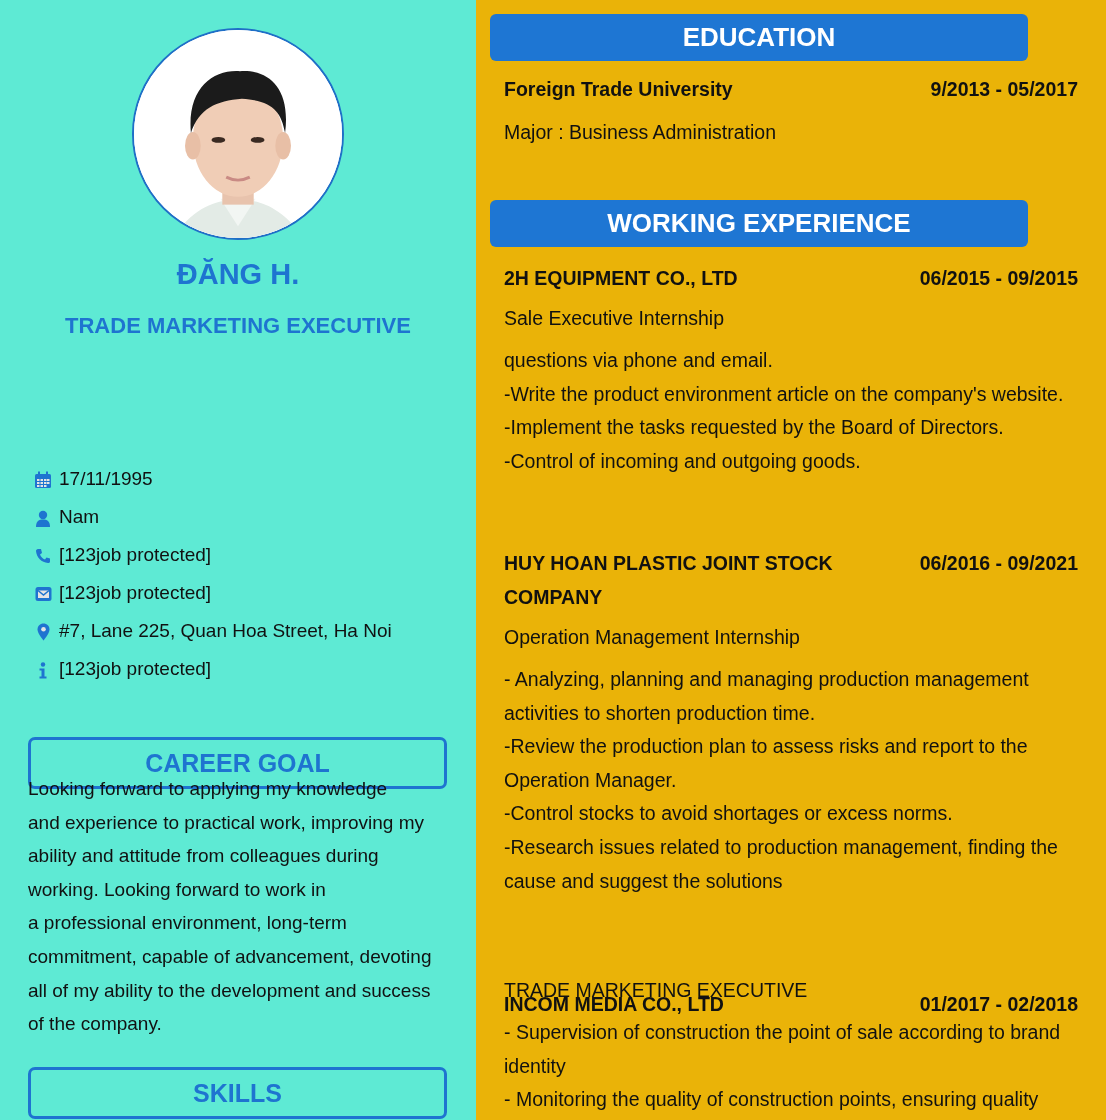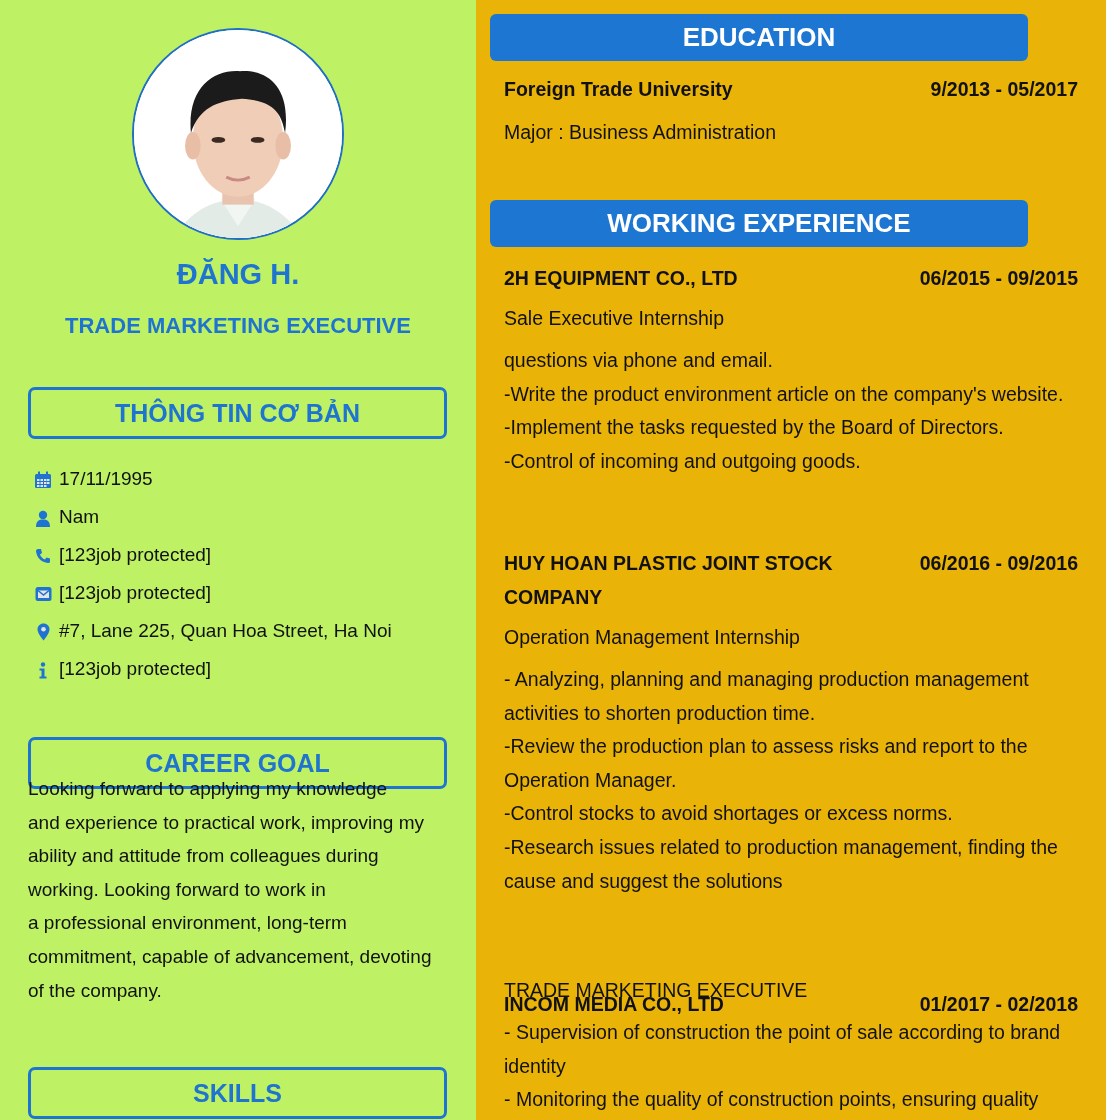--- a/index.html
+++ b/index.html
@@ -1,21 +1,21 @@
 <!DOCTYPE html>
 <html><head>
 <meta charset="utf-8">
 <style>
   * { box-sizing: border-box; margin: 0; padding: 0; }
   html, body { width: 1106px; height: 1120px; overflow: hidden; background: #ffffff; }
   body { font-family: "Liberation Sans", sans-serif; color: #111; position: relative; }
 
   .left {
     position: absolute; left: 0; top: 0; width: 476px; height: 1120px;
-    background: #bef264;
+    background: #5eead4;
   }
   .right {
     position: absolute; left: 476px; top: 0; width: 630px; height: 1120px;
     background: #eab308;
   }
 
   
   .photo {
     position: absolute; left: 132px; top: 28px; width: 212px; height: 212px;
     border-radius: 50%; border: 2px solid #1f6fc7; background: #ffffff; overflow: hidden;
@@ -93,21 +93,20 @@
       <ellipse cx="86" cy="112" rx="7" ry="3" fill="#3a2a22"></ellipse>
       <ellipse cx="126" cy="112" rx="7" ry="3" fill="#3a2a22"></ellipse>
 
       <path d="M94 150 Q106 156 118 150" stroke="#c98a84" stroke-width="3" fill="none"></path>
     </svg>
   </div>
 
   <div class="name">ĐĂNG H.</div>
   <div class="role">TRADE MARKETING EXECUTIVE</div>
 
-  <div class="box-title" style="top:387px;">THÔNG TIN CƠ BẢN</div>
 
   <div class="info-list">
     <div class="info-item">
       <span class="ic">
         <svg width="18" height="18" viewBox="0 0 18 18">
             <rect x="1" y="3" width="16" height="14" rx="1.5" fill="#1e74d0"></rect>
             <rect x="4" y="0.5" width="2" height="4" fill="#1e74d0"></rect>
             <rect x="12" y="0.5" width="2" height="4" fill="#1e74d0"></rect>
             <g fill="#e4e4e4">
               <rect x="3" y="8" width="2.5" height="2"></rect>
@@ -174,20 +173,21 @@
   </div>
 
   <div class="box-title" style="top:737px;">CAREER GOAL</div>
   <div class="goal">
     <div>Looking forward to applying my knowledge</div>
     <div>and experience to practical work, improving my</div>
     <div>ability and attitude from colleagues during</div>
     <div>working. Looking forward to work in</div>
     <div>a professional environment, long-term</div>
     <div>commitment, capable of advancement, devoting</div>
+    <div>all of my ability to the development and success</div>
     <div>of the company.</div>
   </div>
 
   <div class="box-title" style="top:1067px;">SKILLS</div>
 </div>
 
 <div class="right">
 
   <div class="section-bar" style="top:14px;">EDUCATION</div>
   <div class="entry-head" style="top:60px;margin-top:13px;">
@@ -205,21 +205,21 @@
   <div class="sub" style="top:302px;">Sale Executive Internship</div>
   <div class="desc" style="top:344px;">
     <div>questions via phone and email.</div>
     <div>-Write the product environment article on the company's website.</div>
     <div>-Implement the tasks requested by the Board of Directors.</div>
     <div>-Control of incoming and outgoing goods.</div>
   </div>
 
   <div class="entry-head" style="top:547px;">
     <span class="org">HUY HOAN PLASTIC JOINT STOCK COMPANY</span>
-    <span class="date">06/2016 - 09/2016</span>
+    <span class="date">06/2016 - 09/2021</span>
   </div>
   <div class="sub" style="top:621px;">Operation Management Internship</div>
   <div class="desc" style="top:663px;">
     <div>- Analyzing, planning and managing production management</div>
     <div>activities to shorten production time.</div>
     <div>-Review the production plan to assess risks and report to the</div>
     <div>Operation Manager.</div>
     <div>-Control stocks to avoid shortages or excess norms.</div>
     <div>-Research issues related to production management, finding the</div>
     <div>cause and suggest the solutions</div>

